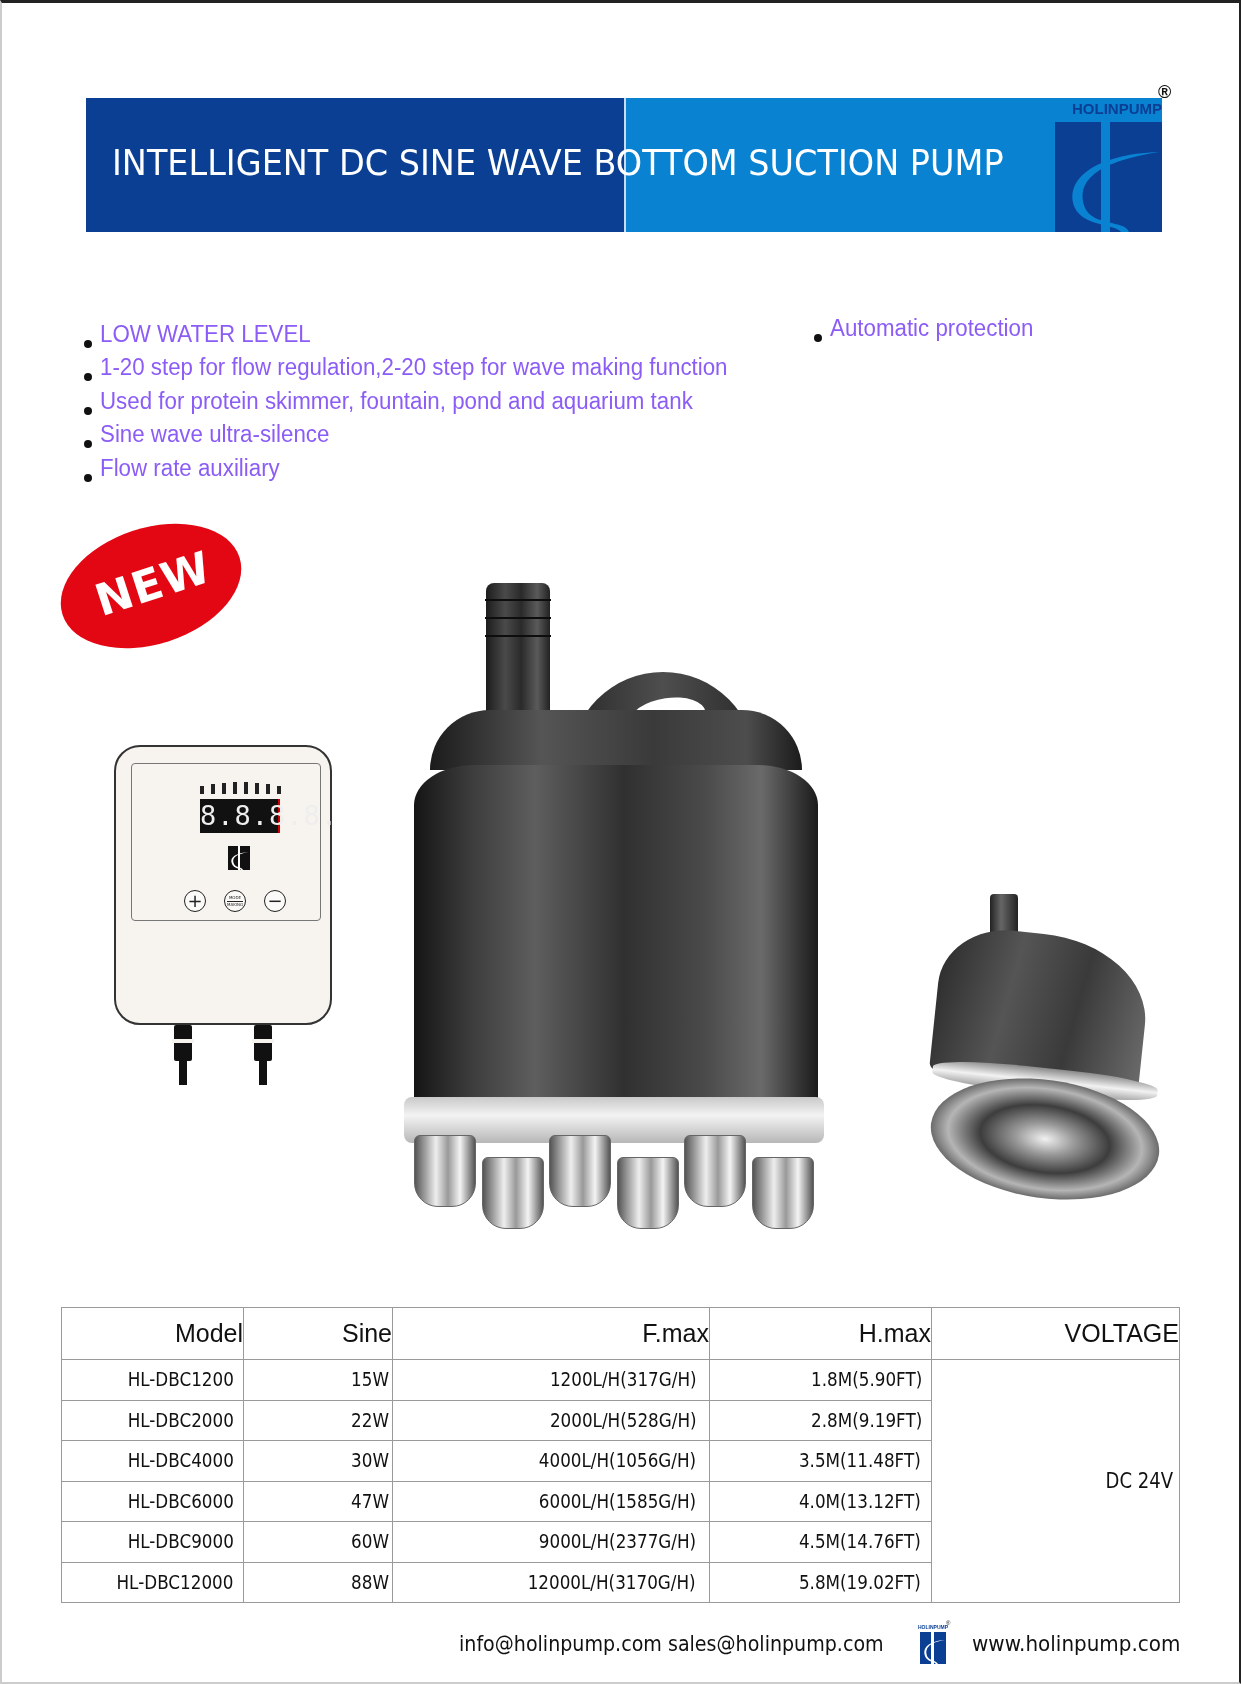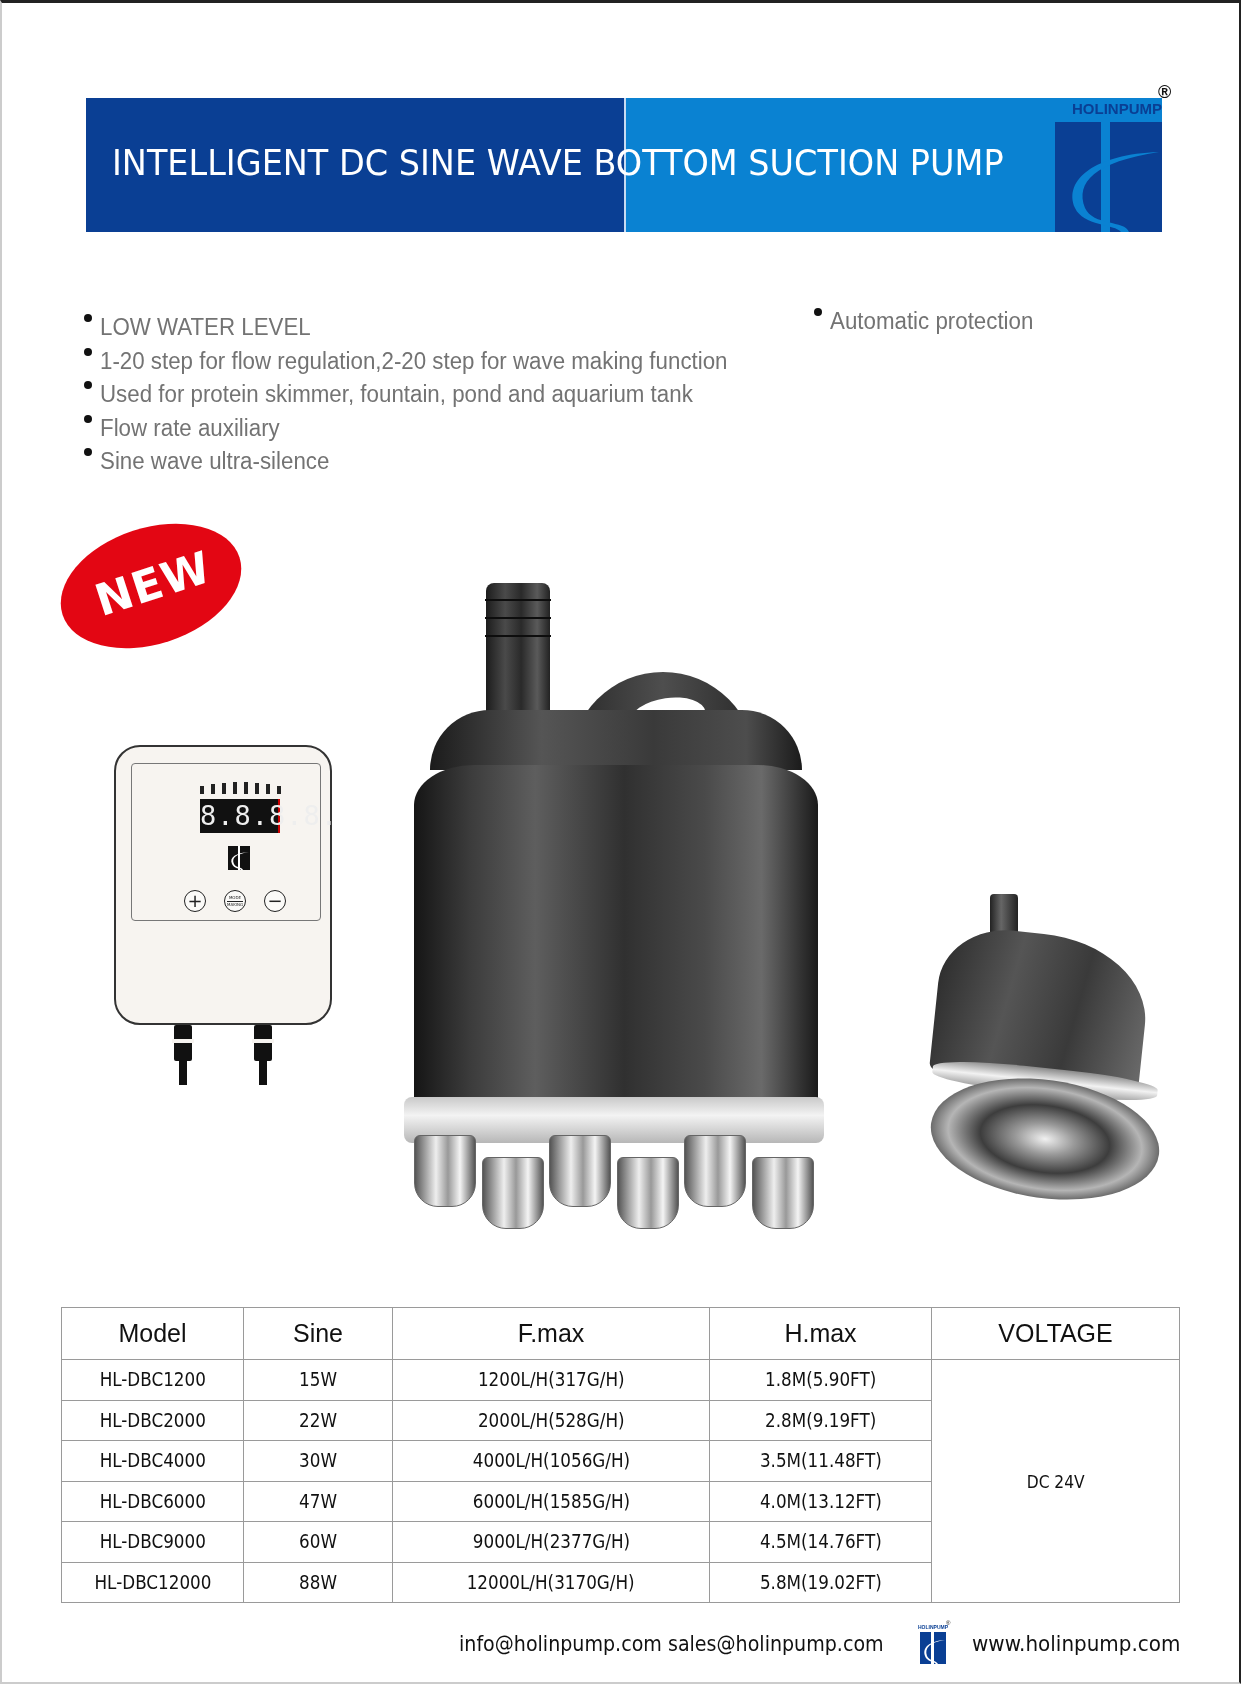--- a/index.html
+++ b/index.html
@@ -14,21 +14,21 @@
   .banner-right { position: absolute; left: 540px; top: 0; width: 536px; height: 134px; background: #0a82d2; }
   .banner-title { position: absolute; left: 26px; top: 44px; font-family: "DejaVu Sans", sans-serif; font-size: 36px; color: #ffffff; letter-spacing: 0px; white-space: nowrap; transform: scaleX(0.93); transform-origin: left center; }
   .brand-logo { position: absolute; left: 964px; top: 2px; width: 112px; height: 132px; }
   .brand-name { position: absolute; left: 0; top: 0; width: 112px; text-align: right; font-size: 15px; font-weight: bold; color: #0a3f94; letter-spacing: 0px; }
   .brand-block { position: absolute; left: 5px; top: 22px; width: 107px; height: 110px; background: #0a3f94; overflow: hidden; }
   .registered { position: absolute; left: 1158px; top: 82px; font-size: 18px; font-weight: bold; color: #111; }
 
   
   .features-left { position: absolute; left: 84px; top: 314px; }
   .features-right { position: absolute; left: 814px; top: 308px; }
-  .feature { display: flex; align-items: flex-start; height: 33.6px; font-size: 23px; color: #737373; white-space: nowrap; }
+  .feature { display: flex; align-items: flex-end; height: 33.6px; font-size: 23px; color: #8b5cf6; white-space: nowrap; }
   .features-right .feature { height: 33.8px; font-size: 23px; }
   .bullet { display: inline-block; width: 8px; height: 8px; border-radius: 50%; background: #111; margin-right: 8px; flex: none; }
   .feature-text { transform: scaleX(0.97); transform-origin: left center; }
 
   
   .new-badge { position: absolute; left: 58px; top: 528px; width: 186px; height: 116px; }
   .new-ellipse { position: absolute; left: 0; top: 0; width: 186px; height: 116px; background: #e30613; border-radius: 50%; transform: rotate(-18deg); }
   .new-text { position: absolute; left: 30px; top: 30px; width: 130px; text-align: center; font-family: "DejaVu Sans", sans-serif; font-weight: bold; font-size: 44px; color: #fff; transform: rotate(-18deg); letter-spacing: 1px; }
 
   
@@ -64,25 +64,25 @@
 
   
   .pump-small { position: absolute; left: 920px; top: 890px; width: 250px; height: 320px; }
   .ps-spout { position: absolute; left: 70px; top: 4px; width: 28px; height: 50px; border-radius: 4px; background: linear-gradient(90deg, #222, #666 40%, #222); }
   .ps-body { position: absolute; left: 16px; top: 44px; width: 210px; height: 150px; border-radius: 70px 110px 20px 20px / 60px 80px 10px 10px; background: linear-gradient(100deg, #2b2b2b 0%, #555 35%, #3a3a3a 65%, #6b6b6b 100%); transform: rotate(6deg); }
   .ps-band { position: absolute; left: 12px; top: 178px; width: 226px; height: 26px; border-radius: 40%; background: linear-gradient(180deg, #888, #f2f2f2 50%, #999); transform: rotate(6deg); }
   .ps-base { position: absolute; left: 10px; top: 190px; width: 230px; height: 118px; border-radius: 50%; background: radial-gradient(ellipse at center, #f1f1f1 0%, #9a9a9a 18%, #3d3d3d 40%, #b5b5b5 60%, #2c2c2c 80%, #777 100%); transform: rotate(8deg); }
 
   
   .spec-table { position: absolute; left: 61px; top: 1307px; width: 1118px; border-collapse: collapse; table-layout: fixed; }
-  .spec-table th, .spec-table td { border: 1.5px solid #9a9a9a; text-align: center; vertical-align: middle; color: #111; }
+  .spec-table th, .spec-table td { border: 1.5px solid #9a9a9a; text-align: right; vertical-align: middle; color: #111; }
   .spec-table th { height: 52px; font-weight: normal; font-size: 25px; font-family: "Liberation Sans", sans-serif; }
   .spec-table td { height: 40.5px; font-size: 19.5px; font-family: "DejaVu Sans", sans-serif; }
   .spec-table td .cell { display: inline-block; transform: scaleX(0.86); }
-  .spec-table td.voltage { font-size: 18px; text-decoration: underline; }
+  .spec-table td.voltage { font-size: 21px; text-decoration: underline; }
 
   
   .footer-emails { position: absolute; left: 459px; top: 1632px; font-family: "DejaVu Sans", sans-serif; font-size: 20.5px; color: #111; white-space: nowrap; transform: scaleX(0.93); transform-origin: left center; }
   .footer-logo { position: absolute; left: 918px; top: 1624px; width: 30px; height: 40px; }
   .footer-logo-name { position: absolute; left: 0; top: 0; width: 30px; font-size: 5px; font-weight: bold; color: #0a3f94; text-align: center; }
   .footer-logo-block { position: absolute; left: 2px; top: 8px; width: 26px; height: 32px; background: #0a3f94; overflow: hidden; }
   .footer-logo-reg { position: absolute; left: 28px; top: -4px; font-size: 6px; color: #111; }
   .footer-web { position: absolute; left: 972px; top: 1632px; font-family: "DejaVu Sans", sans-serif; font-size: 21px; color: #111; white-space: nowrap; transform: scaleX(0.95); transform-origin: left center; }
 </style>
 </head>
@@ -115,25 +115,25 @@
   <div class="feature">
       <span class="bullet"></span>
       <span class="feature-text">1-20 step for flow regulation,2-20 step for wave making function</span>
     </div>
   <div class="feature">
       <span class="bullet"></span>
       <span class="feature-text">Used for protein skimmer, fountain, pond and aquarium tank</span>
     </div>
   <div class="feature">
       <span class="bullet"></span>
+      <span class="feature-text">Sine wave ultra-silence</span>
+    </div>
+  <div class="feature">
+      <span class="bullet"></span>
       <span class="feature-text">Flow rate auxiliary</span>
-    </div>
-  <div class="feature">
-      <span class="bullet"></span>
-      <span class="feature-text">Sine wave ultra-silence</span>
     </div>
 </div>
 <div class="features-right">
   <div class="feature">
       <span class="bullet"></span>
       <span class="feature-text">Automatic protection</span>
     </div>
 </div>
 
 <div class="new-badge">

